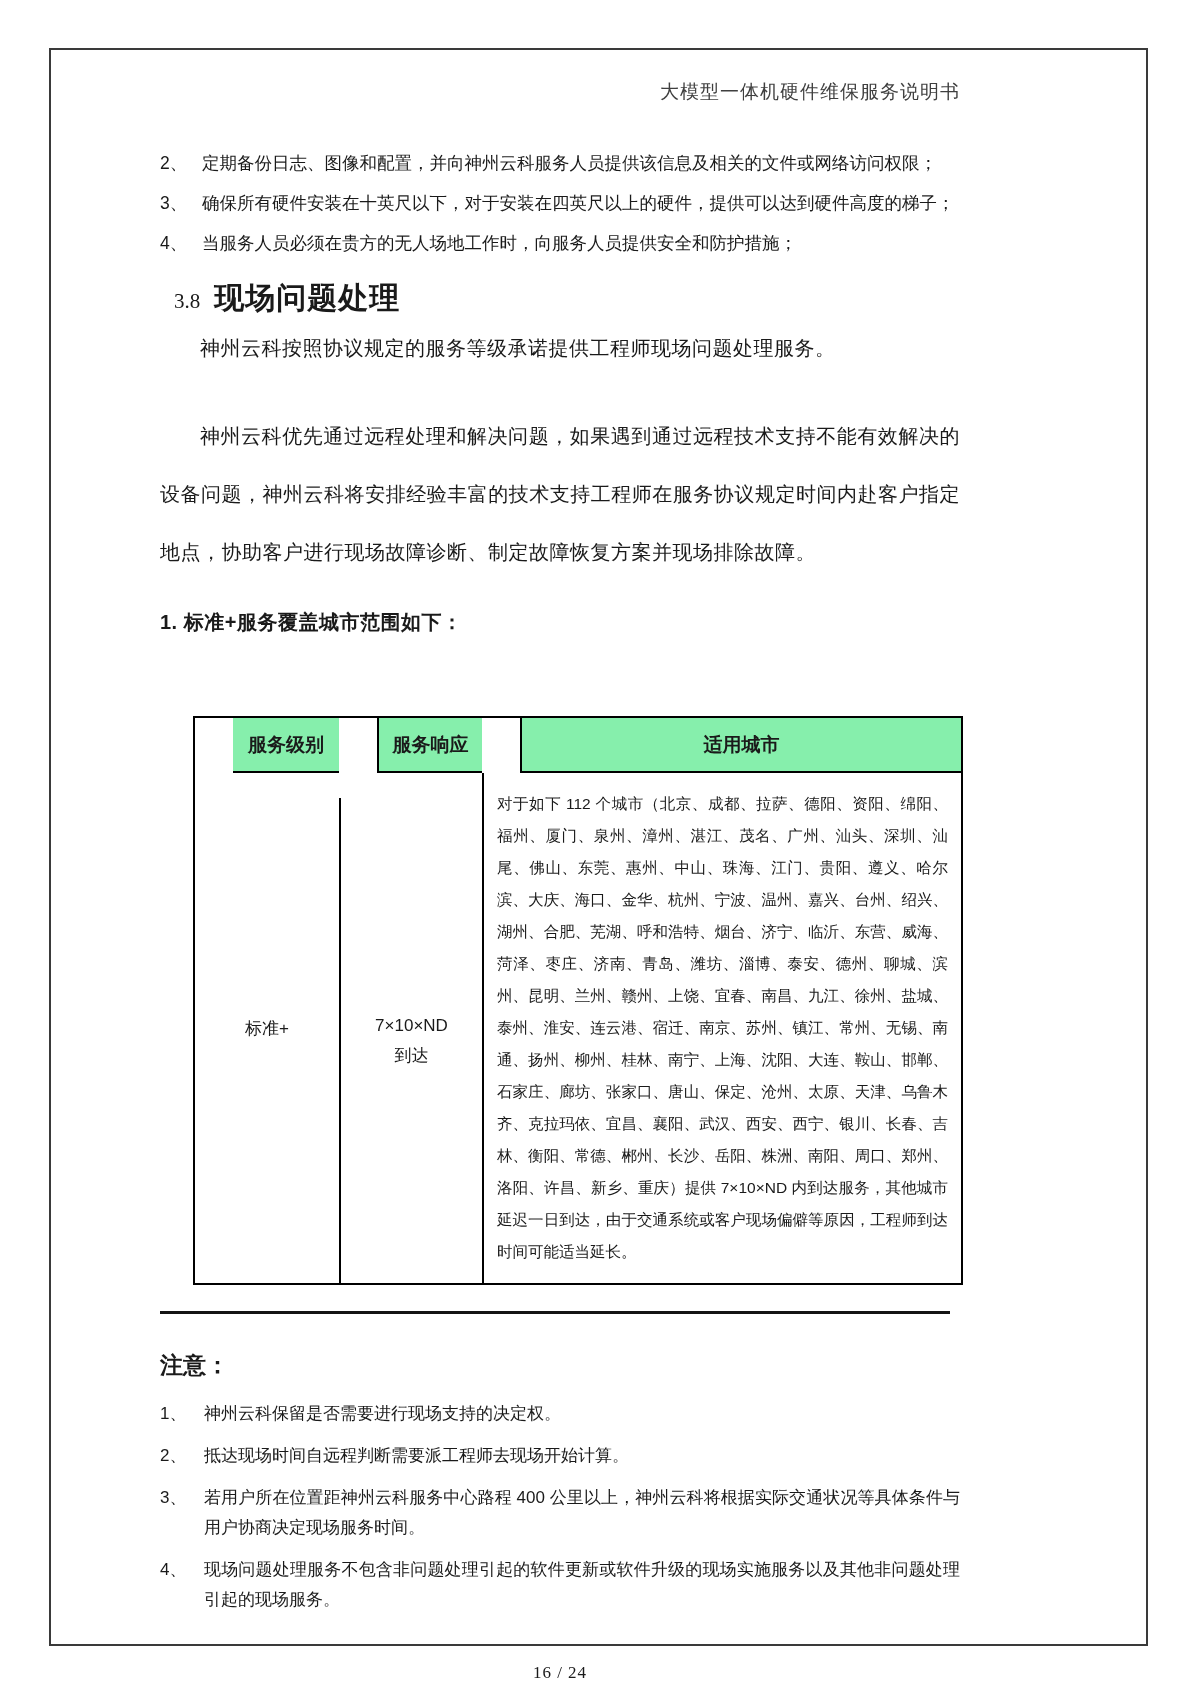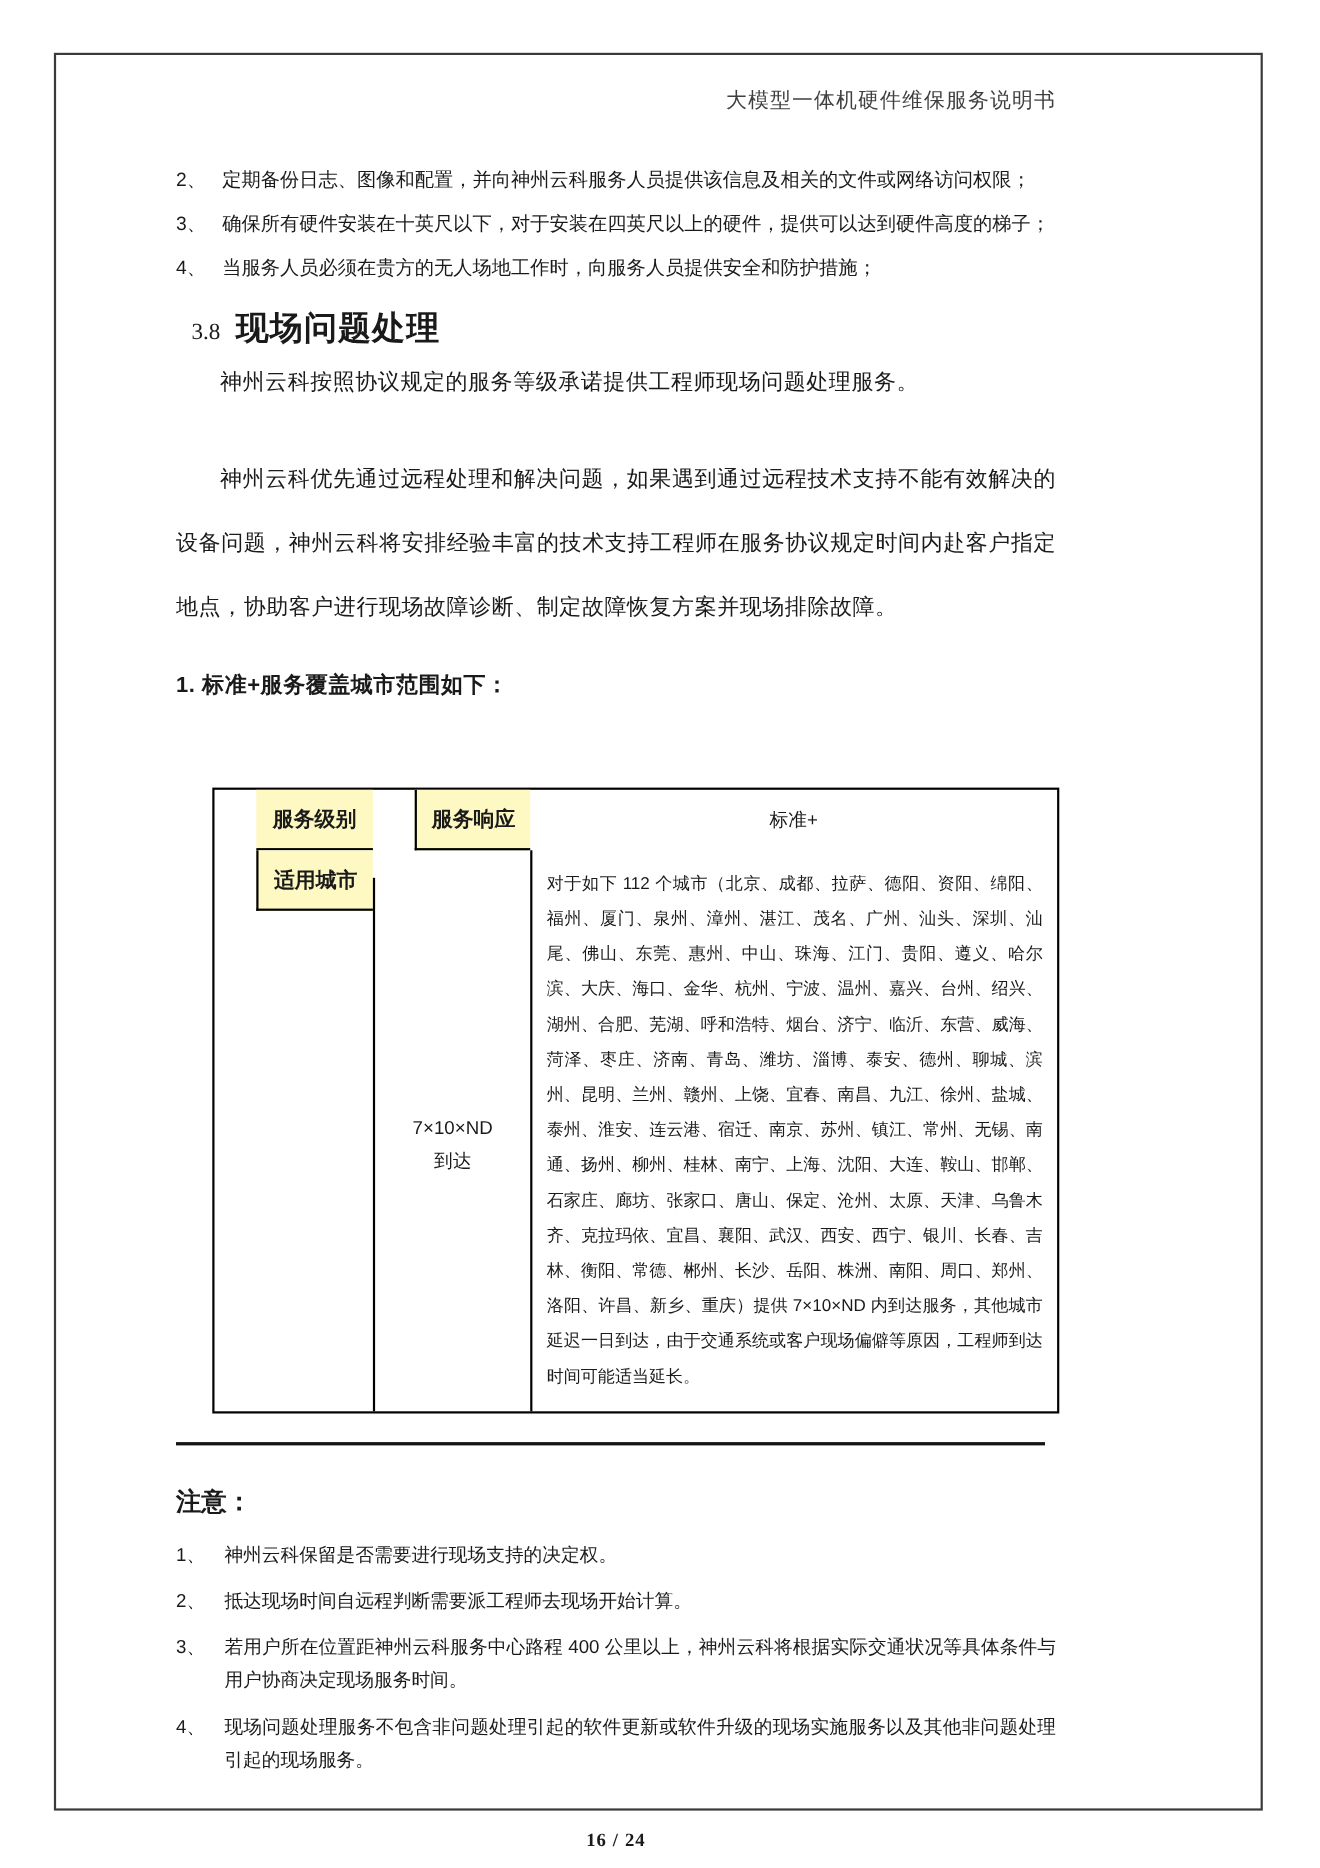--- a/index.html
+++ b/index.html
@@ -36,21 +36,21 @@
   }
   .para.first{margin-top:30px;}
   .subheading{margin-top:28px;font-size:20px;font-weight:bold;letter-spacing:0.5px;}
   .tbl{
     margin-top:80px;margin-left:33px;width:770px;
     display:grid;grid-template-columns:144px 143px 1fr;
     border:2px solid #000;box-sizing:border-box;
   }
   .cell{box-sizing:border-box;}
   .th{
-    background:#fef9c3;height:55px;
+    background:#86efac;height:55px;
     display:flex;align-items:center;justify-content:center;
     font-size:19px;font-weight:bold;
     border-bottom:2px solid #000;
     margin-left:38px;
   }
   .c2,.c3{border-left:2px solid #000;}
   .td-center{display:flex;align-items:center;justify-content:center;font-size:17px;}
   .td-resp{flex-direction:column;line-height:30px;margin-top:25px;}
   .td-cities{
     padding:15px 13px;font-size:15.5px;line-height:32px;
@@ -58,21 +58,21 @@
   }
   .rule{margin-top:26px;width:790px;height:3px;background:#141414;}
   .notes-label{margin-top:36px;font-size:23px;font-weight:bold;}
   .notes{margin-top:18px;}
   .note-item{display:flex;margin-bottom:12px;font-size:17px;line-height:30px;}
   .note-num{width:44px;flex:none;}
   .note-text{flex:1;text-align:justify;}
   .page-num{
     margin-top:48px;text-align:center;
     font-family:"Liberation Serif", serif;
-    font-size:17px;font-weight:bold;letter-spacing:1px;
+    font-size:17px;font-weight:normal;letter-spacing:1px;
   }
 </style>
 </head>
 <body>
 
 <div class="frame"></div>
 
 <div class="content">
 
   <div class="doc-header">大模型一体机硬件维保服务说明书</div>
@@ -98,23 +98,23 @@
   </div>
 
   <p class="para">神州云科按照协议规定的服务等级承诺提供工程师现场问题处理服务。</p>
   <p class="para first">神州云科优先通过远程处理和解决问题，如果遇到通过远程技术支持不能有效解决的设备问题，神州云科将安排经验丰富的技术支持工程师在服务协议规定时间内赴客户指定地点，协助客户进行现场故障诊断、制定故障恢复方案并现场排除故障。</p>
 
   <div class="subheading">1. 标准+服务覆盖城市范围如下：</div>
 
   <div class="tbl">
     <div class="cell th c1">服务级别</div>
     <div class="cell th c2">服务响应</div>
+    <div class="cell th c3">适用城市</div>
+
     <div class="cell td-center c1">标准+</div>
-
-    <div class="cell th c3">适用城市</div>
     <div class="cell td-center td-resp c2">
       <span>7×10×ND</span>
       <span>到达</span>
     </div>
     <div class="cell td-cities c3">对于如下 112 个城市（北京、成都、拉萨、德阳、资阳、绵阳、福州、厦门、泉州、漳州、湛江、茂名、广州、汕头、深圳、汕尾、佛山、东莞、惠州、中山、珠海、江门、贵阳、遵义、哈尔滨、大庆、海口、金华、杭州、宁波、温州、嘉兴、台州、绍兴、湖州、合肥、芜湖、呼和浩特、烟台、济宁、临沂、东营、威海、菏泽、枣庄、济南、青岛、潍坊、淄博、泰安、德州、聊城、滨州、昆明、兰州、赣州、上饶、宜春、南昌、九江、徐州、盐城、泰州、淮安、连云港、宿迁、南京、苏州、镇江、常州、无锡、南通、扬州、柳州、桂林、南宁、上海、沈阳、大连、鞍山、邯郸、石家庄、廊坊、张家口、唐山、保定、沧州、太原、天津、乌鲁木齐、克拉玛依、宜昌、襄阳、武汉、西安、西宁、银川、长春、吉林、衡阳、常德、郴州、长沙、岳阳、株洲、南阳、周口、郑州、洛阳、许昌、新乡、重庆）提供 7×10×ND 内到达服务，其他城市延迟一日到达，由于交通系统或客户现场偏僻等原因，工程师到达时间可能适当延长。</div>
   </div>
 
   <div class="rule"></div>
 
   <div class="notes-label">注意：</div>

